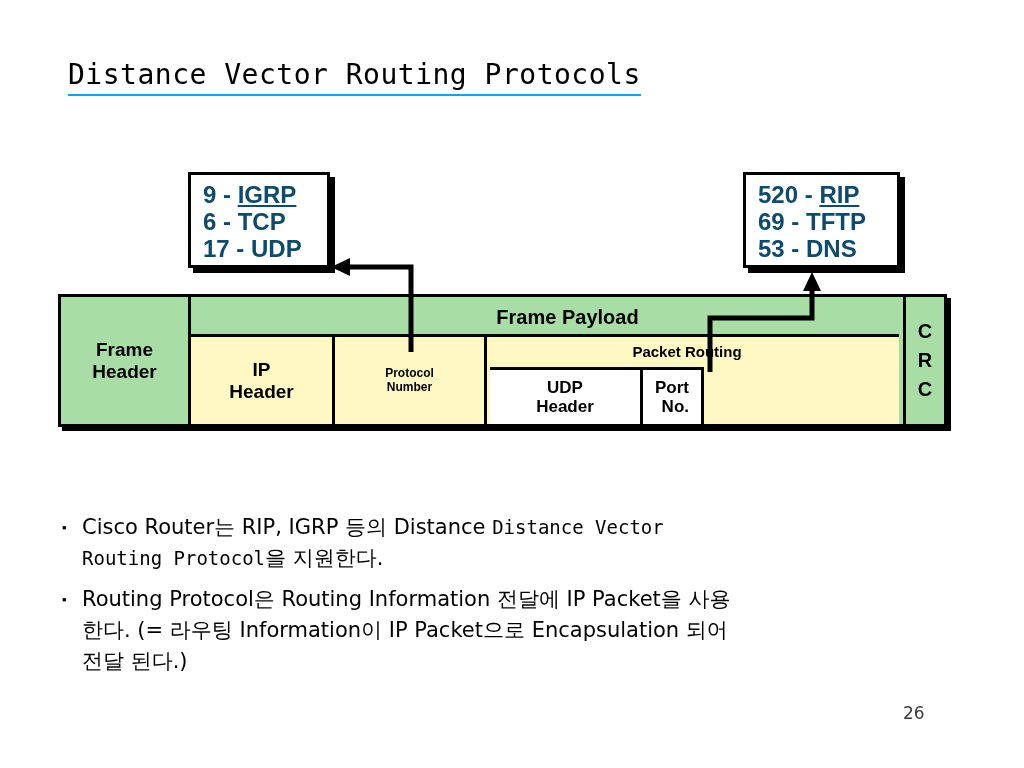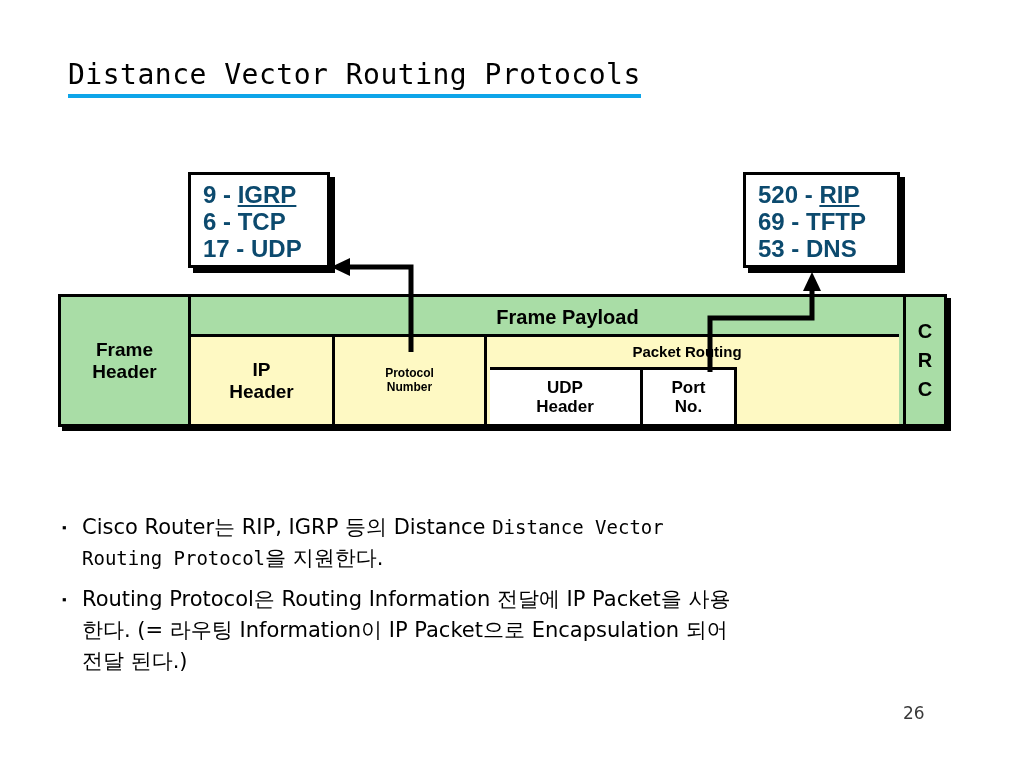--- a/index.html
+++ b/index.html
@@ -19,21 +19,21 @@
   #slide-title {
     position: absolute;
     left: 68px;
     top: 58px;
     font-family: "DejaVu Sans Mono", monospace;
     font-size: 28px;
     font-weight: 400;
     color: #000000;
     letter-spacing: 0.5px;
     white-space: nowrap;
-    border-bottom: 4px solid #0ea5e9;
+    border-bottom: 2px solid #0ea5e9;
     padding-bottom: 3px;
   }
 
   
   .callout {
     position: absolute;
     background: #ffffff;
     border: 3px solid #000000;
     box-shadow: 5px 5px 0 #000000;
     box-sizing: border-box;
@@ -137,24 +137,25 @@
     font-weight: bold; font-size: 15px; color: #000000;
   }
   
   #cell-udp-header {
     left: 429px; top: 70px; width: 153px; height: 57px;
     font-size: 17px;
     border-top: 3px solid #000000;
     border-right: 3px solid #000000;
   }
   #cell-port-no {
-    left: 582px; top: 70px; width: 94px; height: 57px;
+    left: 582px; top: 70px; width: 61px; height: 57px;
     font-size: 17px;
     border-top: 3px solid #000000;
     border-right: 3px solid #000000;
+    text-align: right;
   }
   #cell-segment-payload {
     left: 655px; top: 70px; width: 175px; height: 57px;
     font-size: 16px;
     border-top: 3px solid #000000;
     border-right: 3px solid #000000;
   }
   
   #cell-crc {
     left: 842px; top: 0px; width: 41px; height: 127px;

